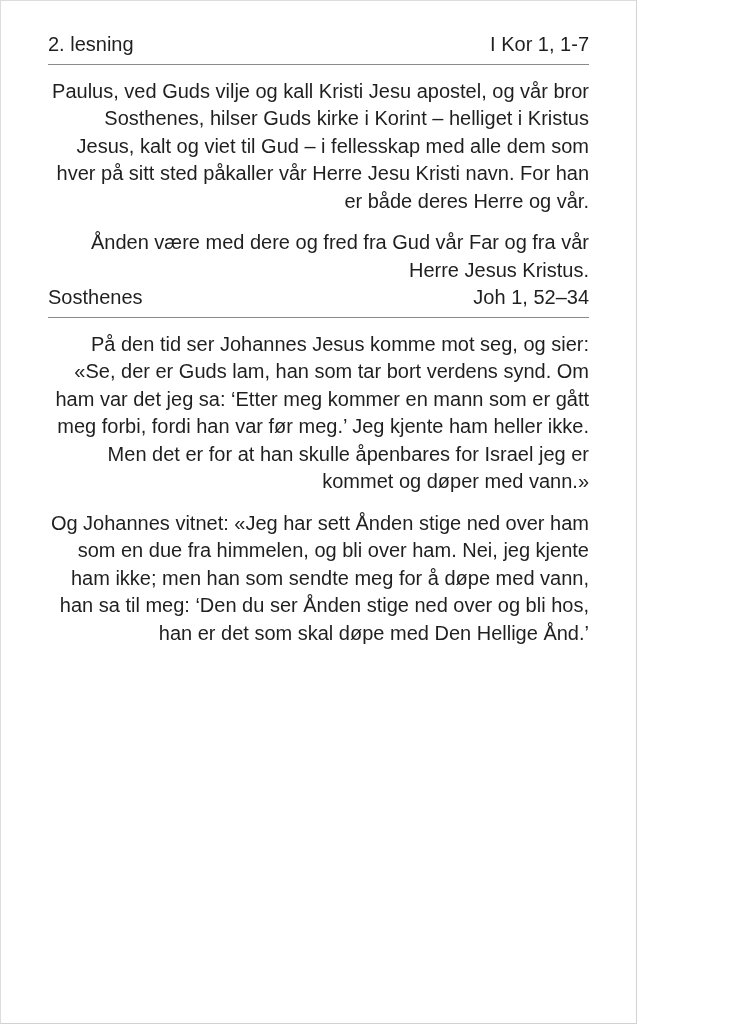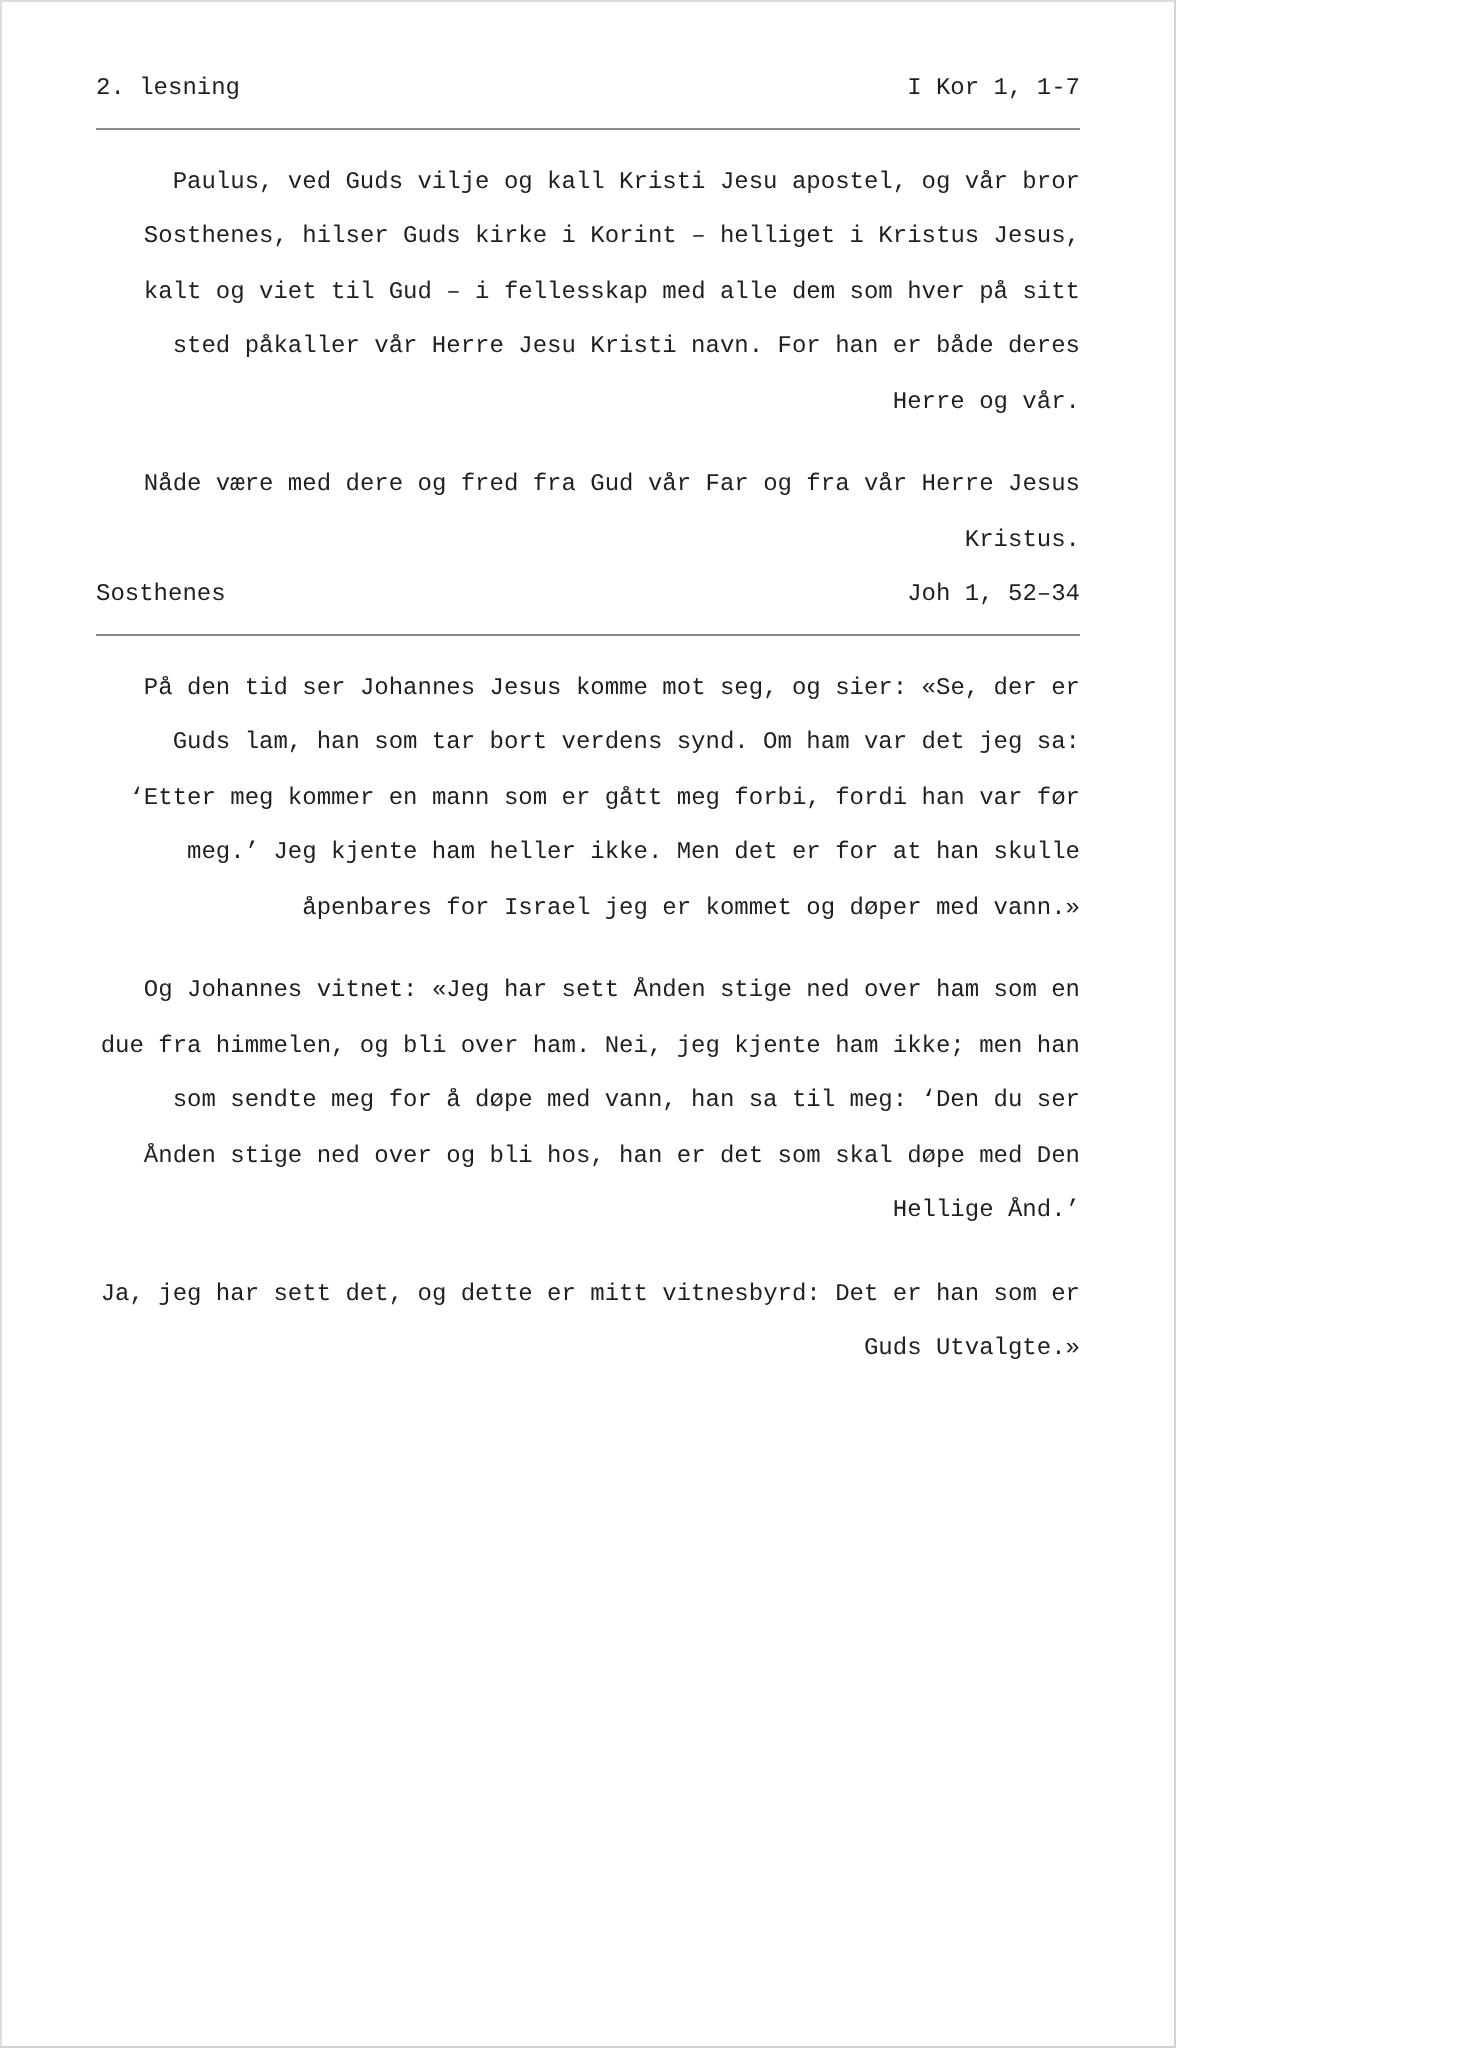--- a/index.html
+++ b/index.html
@@ -4,28 +4,28 @@
 <style>
   :root {
     --text: #1f1f1f;
     --rule: #8a8a8a;
     --page-background: #ffffff;
     --page-border: #dcdcdc;
   }
   * { margin: 0; padding: 0; box-sizing: border-box; }
   html, body { background: #fff; }
   .page {
-    width: 588px;
+    width: 637px;
     height: 1024px;
     background: var(--page-background);
     border: 1px solid var(--page-border);
     border-right-color: #d2d2d2;
     border-bottom-color: #d2d2d2;
-    font-family: Liberation Mono, monospace;
-    font-size: 12px;
+    font-family: Liberation Sans, sans-serif;
+    font-size: 20px;
     line-height: 27.5px;
     color: var(--text);
     overflow: hidden;
   }
   .content {
     padding: 30px 47px 0 47px;
   }
   .section-heading-row {
     display: flex;
     justify-content: space-between;
@@ -47,28 +47,27 @@
 
 <div class="page">
   <div class="content">
 
     <div class="section section-lesning">
       <div class="section-heading-row">
         <span>2. lesning</span>
         <span>I Kor 1, 1-7</span>
       </div>
       <p class="body-par">Paulus, ved Guds vilje og kall Kristi Jesu apostel, og vår bror Sosthenes, hilser Guds kirke i Korint – helliget i Kristus Jesus, kalt og viet til Gud – i fellesskap med alle dem som hver på sitt sted påkaller vår Herre Jesu Kristi navn. For han er både deres Herre og vår.</p>
-      <p class="body-par">Nåde være med dere og fred fra Gud vår Far og fra vår Herre Jesus Kristus.</p>
+      <p class="body-par">Ånden være med dere og fred fra Gud vår Far og fra vår Herre Jesus Kristus.</p>
     </div>
 
 
     <div class="section section-evangelium">
       <div class="section-heading-row">
         <span>Sosthenes</span>
         <span>Joh 1, 52–34</span>
       </div>
       <p class="body-par">På den tid ser Johannes Jesus komme mot seg, og sier: «Se, der er Guds lam, han som tar bort verdens synd. Om ham var det jeg sa: ‘Etter meg kommer en mann som er gått meg forbi, fordi han var før meg.’ Jeg kjente ham heller ikke. Men det er for at han skulle åpenbares for Israel jeg er kommet og døper med vann.»</p>
       <p class="body-par">Og Johannes vitnet: «Jeg har sett Ånden stige ned over ham som en due fra himmelen, og bli over ham. Nei, jeg kjente ham ikke; men han som sendte meg for å døpe med vann, han sa til meg: ‘Den du ser Ånden stige ned over og bli hos, han er det som skal døpe med Den Hellige Ånd.’</p>
-      <p class="body-par">Ja, jeg har sett det, og dette er mitt vitnesbyrd: Det er han som er Guds Utvalgte.»</p>
     </div>
 
   </div>
 </div>
 
 </body></html>

